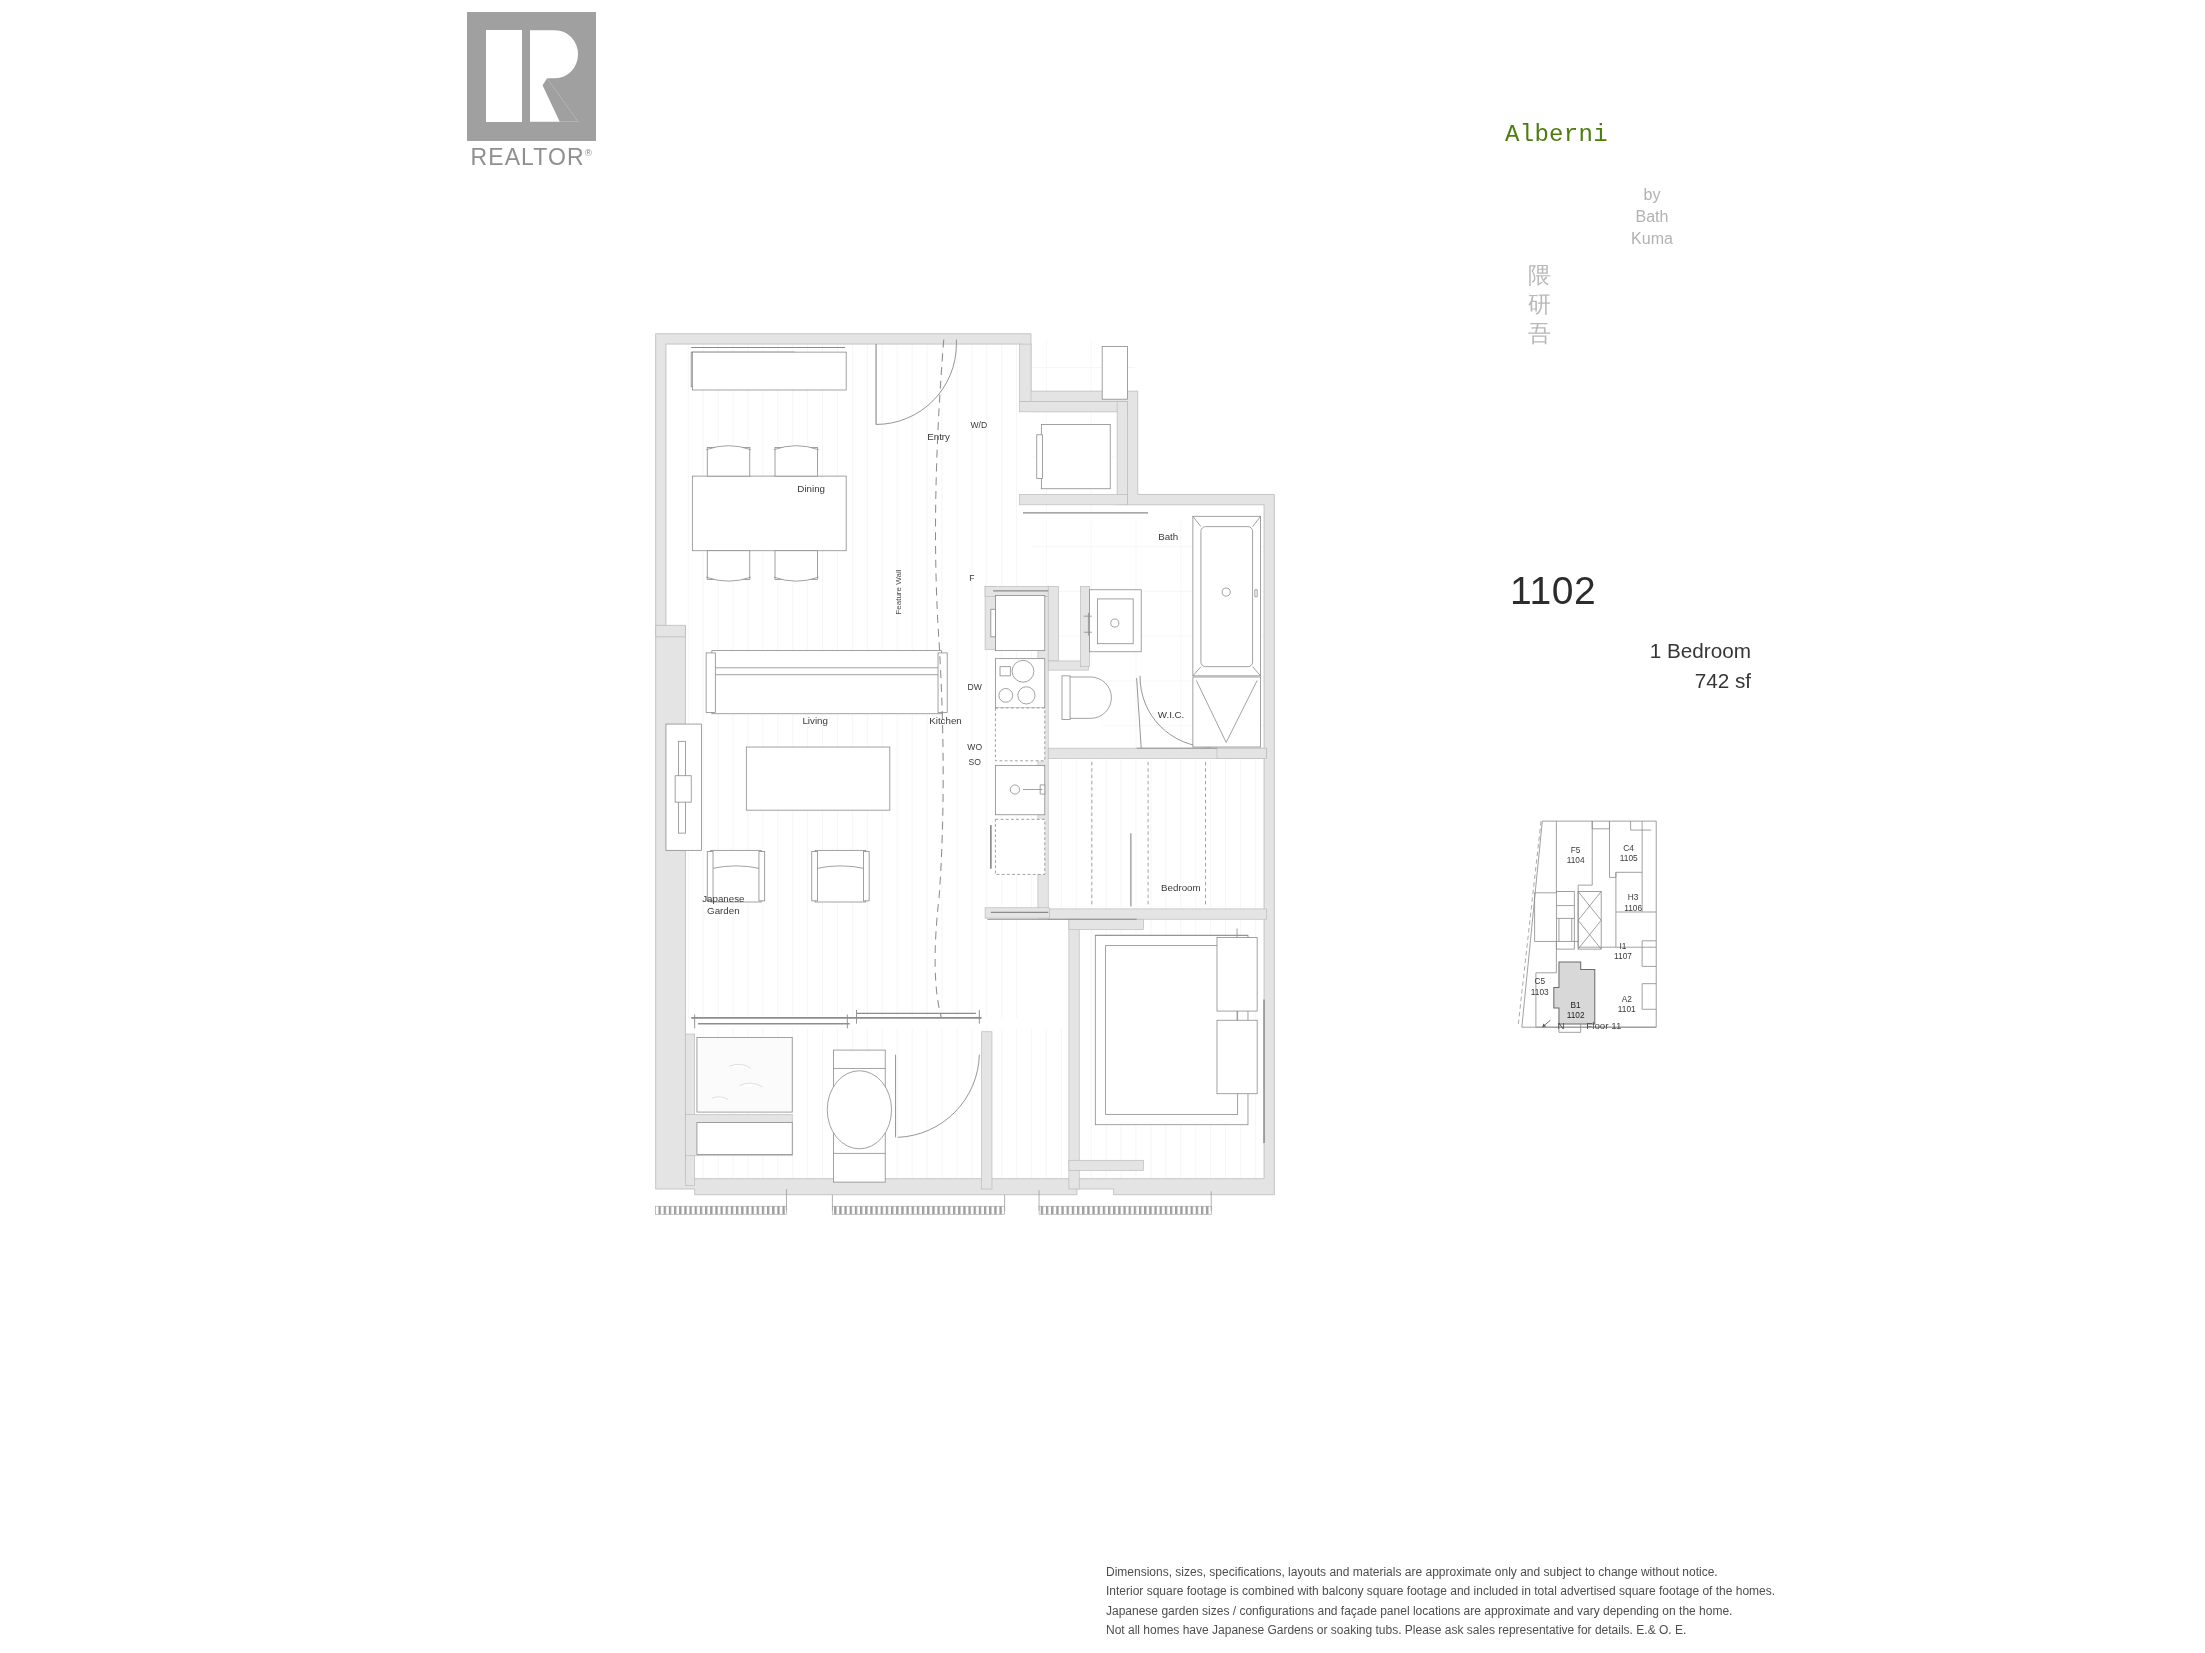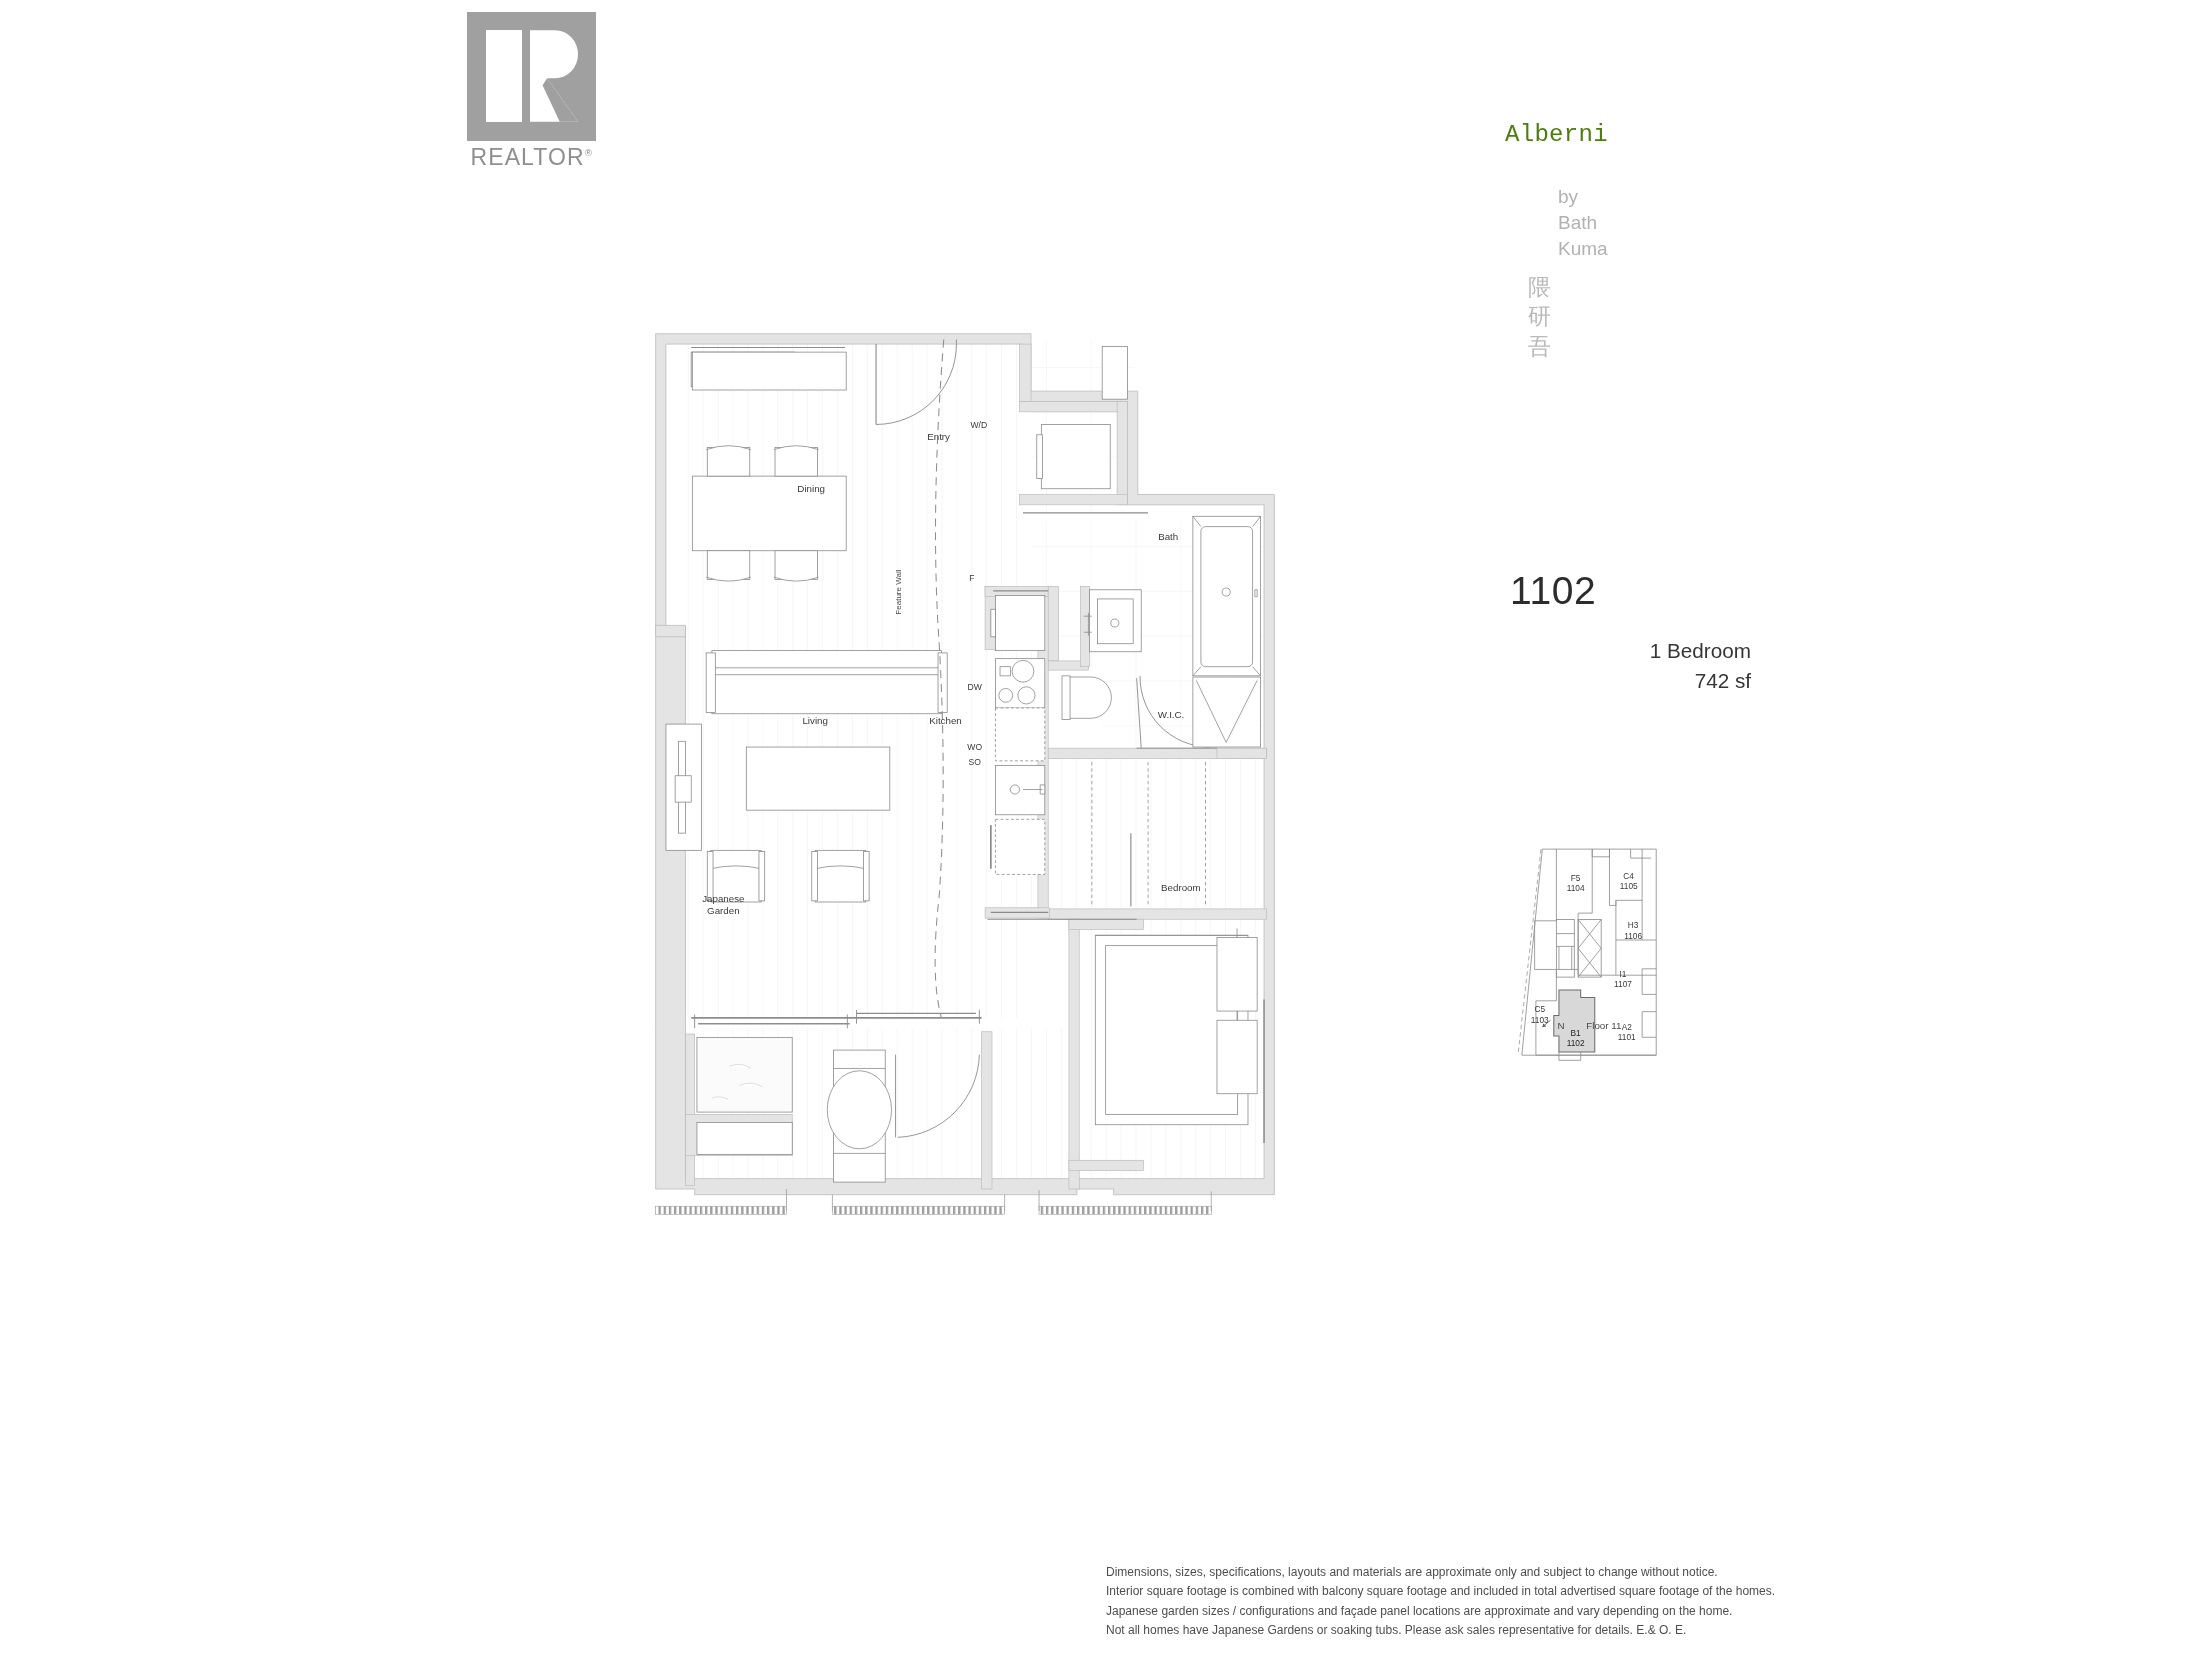--- a/index.html
+++ b/index.html
@@ -16,30 +16,30 @@
   #realtor-logo .mark .rr{position:absolute;left:63px;top:18.4px;width:48px;height:92px;}
   #realtor-logo .wordmark{
     font-size:23px;letter-spacing:1.1px;color:#8f8f8f;margin-top:3.4px;text-align:center;
     width:129px;margin-left:10.3px;font-family:"Liberation Sans",sans-serif;position:relative;
   }
   #realtor-logo .reg{font-size:9.8px;vertical-align:super;}
 
   
   .brand-block{position:absolute;left:1505px;top:121px;width:241px;}
   .brand-title{font-size:24px;color:#4d7c0f;font-weight:400;letter-spacing:0.3px;font-family:Liberation Mono, monospace;}
-  .brand-by{margin-top:36px;margin-left:53px;font-size:19px;line-height:1.38;color:#b2b2b2;}
+  .brand-by{margin-top:36px;margin-left:53px;font-size:16px;line-height:1.38;color:#b2b2b2;text-align:center;}
   .brand-jp{margin-top:10.3px;margin-left:23px;font-size:23px;line-height:1.28;color:#b9b9b9;
     font-family:"DejaVu Sans",sans-serif;}
 
   .unit-block{position:absolute;left:1510px;top:569px;width:241px;}
   .unit-no{font-size:39px;color:#2c2c2c;letter-spacing:0.6px;}
   .unit-sub{margin-top:23px;font-size:20.7px;line-height:1.46;color:#363636;text-align:right;}
 
   
-  .keyplan{position:absolute;left:1516px;top:844px;width:155px;height:241px;}
+  .keyplan{position:absolute;left:1516px;top:816px;width:155px;height:241px;}
   .keyplan svg{display:block;}
   .keyplan-foot{position:absolute;left:1539px;top:1019px;font-size:9.8px;color:#4a4a4a;
       display:flex;align-items:center;gap:4.6px;}
 
   
   #floorplan{position:absolute;left:643px;top:322px;width:706px;height:1028px;}
   #floorplan svg{display:block;}
 
   
   .disclaimer{position:absolute;left:1106px;top:1563px;width:632px;

